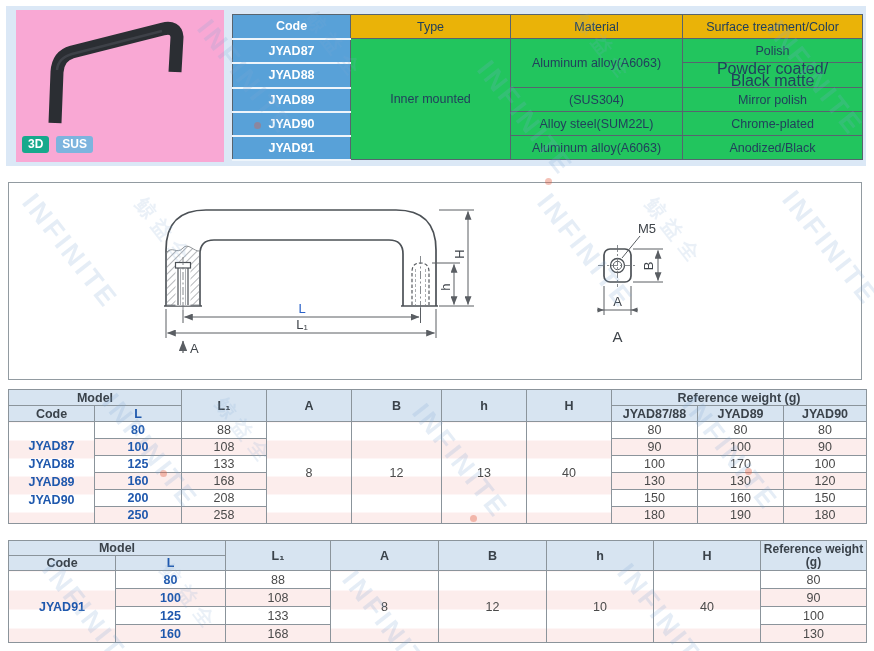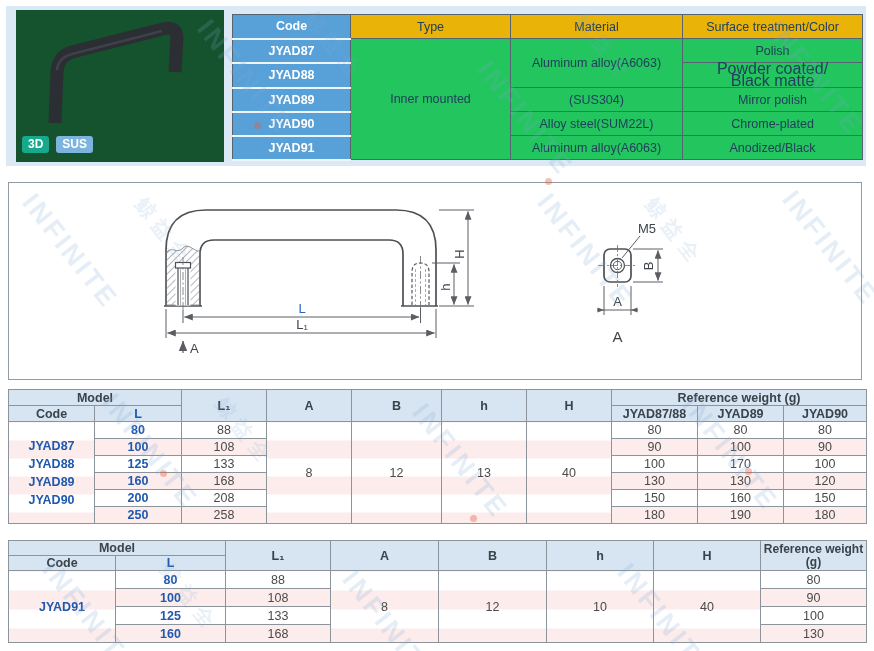--- a/index.html
+++ b/index.html
@@ -10,21 +10,21 @@
   
   .wm { position:absolute; font-weight:bold; color:#7fa8d4; opacity:.20;
         transform:rotate(52deg); transform-origin:left top; letter-spacing:3px;
         font-size:27px; pointer-events:none; white-space:nowrap; z-index:5; }
   .wm.cjk { font-size:20px; letter-spacing:7px; opacity:.16; }
   .wm-dot { position:absolute; width:7px; height:7px; border-radius:50%;
             background:rgba(226,92,62,.38); z-index:5; pointer-events:none; }
 
   
   .top-panel { position:absolute; left:6px; top:6px; width:860px; height:160px; background:#dbe8f6; }
-  .img-box { position:absolute; left:10px; top:4px; width:208px; height:152px; background:#14532d; }
+  .img-box { position:absolute; left:10px; top:4px; width:208px; height:152px; background:#f9a8d4; }
   .badges { position:absolute; left:6px; bottom:9px; display:flex; gap:7px; }
   .badge { height:17px; line-height:17px; padding:0 6px; border-radius:3px;
            color:#fff; font-size:12px; font-weight:bold; }
   .badge-3d { background:#17a98c; }
   .badge-sus { background:#7db4de; }
 
   
   table { border-collapse:collapse;border-radius:23px; }
   .prod { position:absolute; left:226px; top:8px; width:630px; table-layout:fixed;
           font-size:12.5px; color:#22405c; }

